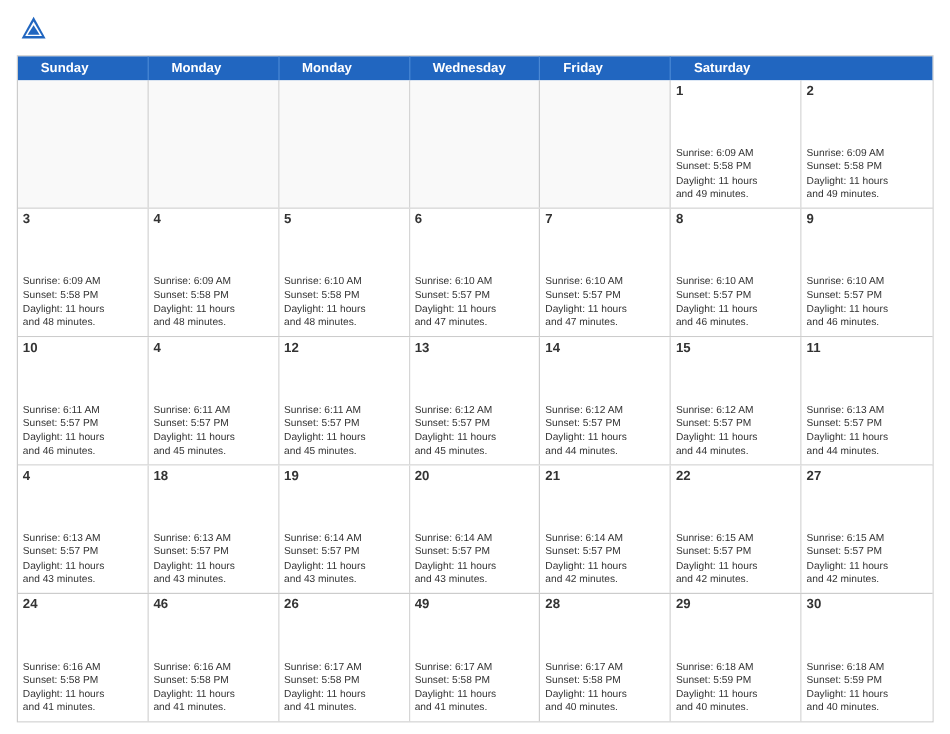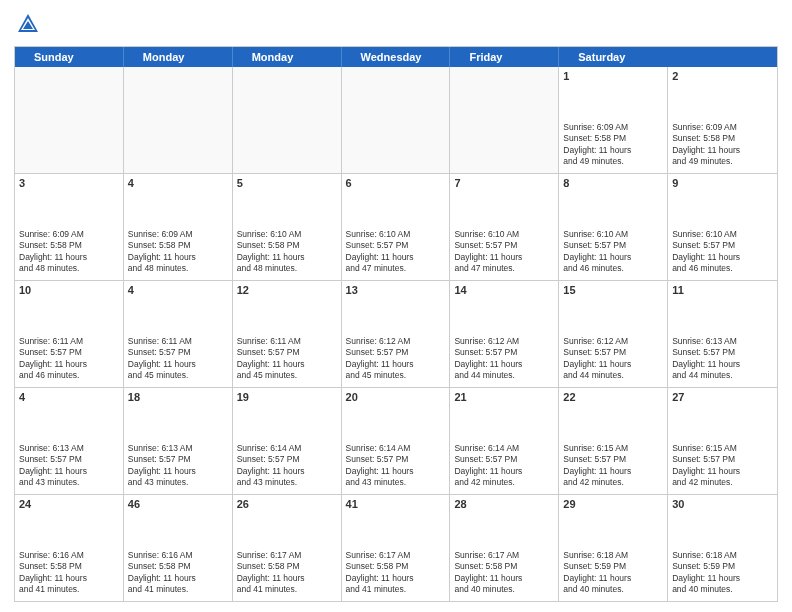--- a/index.html
+++ b/index.html
@@ -344,21 +344,21 @@
 and 41 minutes.</div>
           </div>
           <div class="cal-cell">
             <span class="day-number">26</span>
             <div class="day-info" style="white-space: pre-line;">Sunrise: 6:17 AM
 Sunset: 5:58 PM
 Daylight: 11 hours
 and 41 minutes.</div>
           </div>
           <div class="cal-cell">
-            <span class="day-number">41</span>
+            <span class="day-number">49</span>
             <div class="day-info" style="white-space: pre-line;">Sunrise: 6:17 AM
 Sunset: 5:58 PM
 Daylight: 11 hours
 and 41 minutes.</div>
           </div>
           <div class="cal-cell">
             <span class="day-number">28</span>
             <div class="day-info" style="white-space: pre-line;">Sunrise: 6:17 AM
 Sunset: 5:58 PM
 Daylight: 11 hours

